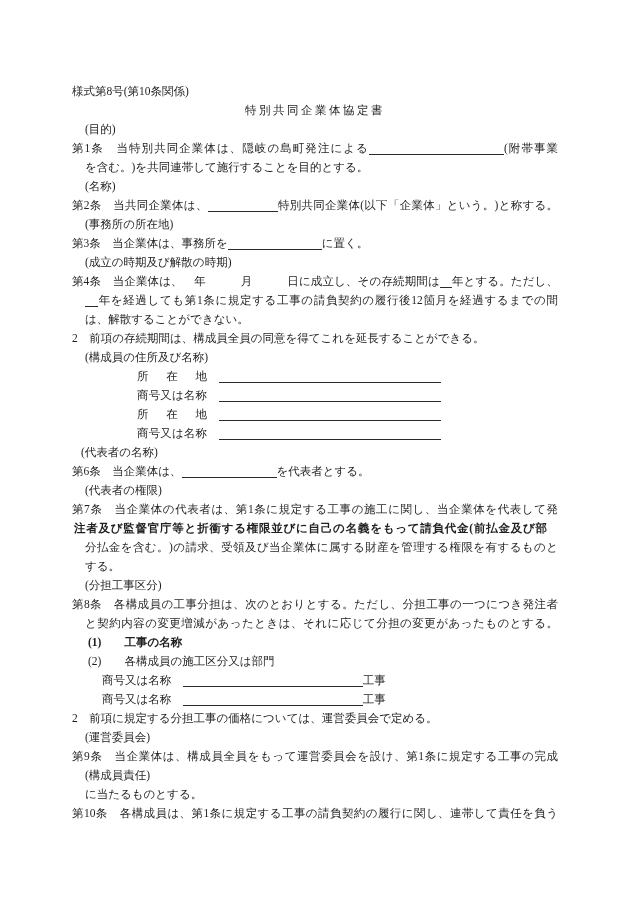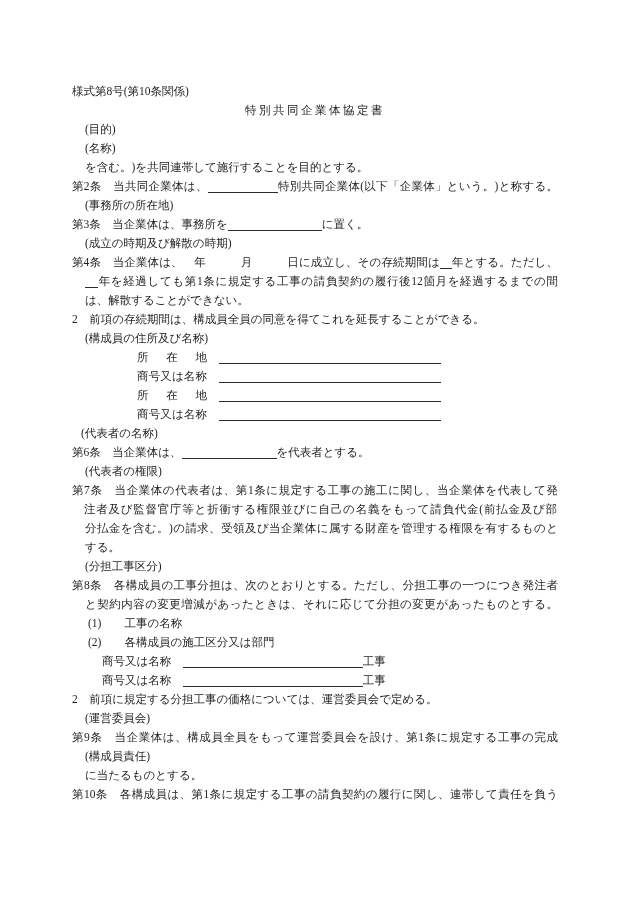--- a/index.html
+++ b/index.html
@@ -55,46 +55,47 @@
   }
 </style>
 </head>
 <body>
 
 <div class="page">
   <div class="doc-lines">
       <div class="line al-left"><span>様式第8号(第10条関係)</span></div>
       <div class="line al-center title-line"><span>特別共同企業体協定書</span></div>
       <div class="line al-left" style="margin-left: 13px; width: 473px;"><span>(目的)</span></div>
+      <div class="line al-justify"><span>第1条　当特別共同企業体は、隠岐の島町発注による</span><span class="blank" style="width: 135px;"></span><span>(附帯事業</span></div>
+      <div class="line al-left" style="margin-left: 13px; width: 473px;"><span>を含む。)を共同連帯して施行することを目的とする。</span></div>
       <div class="line al-left" style="margin-left: 13px; width: 473px;"><span>(名称)</span></div>
-      <div class="line al-left" style="margin-left: 13px; width: 473px;"><span>を含む。)を共同連帯して施行することを目的とする。</span></div>
       <div class="line al-justify"><span>第2条　当共同企業体は、</span><span class="blank" style="width: 70px;"></span><span>特別共同企業体(以下「企業体」という。)と称する。</span></div>
       <div class="line al-left" style="margin-left: 13px; width: 473px;"><span>(事務所の所在地)</span></div>
       <div class="line al-left"><span>第3条　当企業体は、事務所を</span><span class="blank" style="width: 94px;"></span><span>に置く。</span></div>
       <div class="line al-left" style="margin-left: 13px; width: 473px;"><span>(成立の時期及び解散の時期)</span></div>
       <div class="line al-justify"><span>第4条　当企業体は、　年　　　月　　　日に成立し、その存続期間は</span><span class="blank" style="width: 12px;"></span><span>年とする。ただし、</span></div>
       <div class="line al-justify" style="margin-left: 13px; width: 473px;"><span class="blank" style="width: 13px;"></span><span>年を経過しても第1条に規定する工事の請負契約の履行後12箇月を経過するまでの間</span></div>
       <div class="line al-left" style="margin-left: 13px; width: 473px;"><span>は、解散することができない。</span></div>
       <div class="line al-left"><span>2　前項の存続期間は、構成員全員の同意を得てこれを延長することができる。</span></div>
       <div class="line al-left" style="margin-left: 13px; width: 473px;"><span>(構成員の住所及び名称)</span></div>
       <div class="line al-left" style="margin-left: 65px; width: 421px;"><span class="fw" style="width: 70px;">所　在　地</span><span>　</span><span class="blank" style="width: 222px;"></span></div>
       <div class="line al-left" style="margin-left: 65px; width: 421px;"><span class="fw" style="width: 70px;">商号又は名称</span><span>　</span><span class="blank" style="width: 222px;"></span></div>
       <div class="line al-left" style="margin-left: 65px; width: 421px;"><span class="fw" style="width: 70px;">所　在　地</span><span>　</span><span class="blank" style="width: 222px;"></span></div>
       <div class="line al-left" style="margin-left: 65px; width: 421px;"><span class="fw" style="width: 70px;">商号又は名称</span><span>　</span><span class="blank" style="width: 222px;"></span></div>
       <div class="line al-left" style="margin-left: 9px; width: 473px;"><span>(代表者の名称)</span></div>
       <div class="line al-left"><span>第6条　当企業体は、</span><span class="blank" style="width: 95px;"></span><span>を代表者とする。</span></div>
       <div class="line al-left" style="margin-left: 13px; width: 473px;"><span>(代表者の権限)</span></div>
       <div class="line al-justify"><span>第7条　当企業体の代表者は、第1条に規定する工事の施工に関し、当企業体を代表して発</span></div>
-      <div class="line al-justify" style="margin-left: 12px; width: 473px;"><span>注者及び監督官庁等と折衝する権限並びに自己の名義をもって請負代金(前払金及び部</span></div>
+      <div class="line al-justify" style="margin-left: 2px; width: 473px; font-weight: bold;"><span>注者及び監督官庁等と折衝する権限並びに自己の名義をもって請負代金(前払金及び部</span></div>
       <div class="line al-justify" style="margin-left: 13px; width: 473px;"><span>分払金を含む。)の請求、受領及び当企業体に属する財産を管理する権限を有するものと</span></div>
       <div class="line al-left" style="margin-left: 13px; width: 473px;"><span>する。</span></div>
       <div class="line al-left" style="margin-left: 13px; width: 473px;"><span>(分担工事区分)</span></div>
       <div class="line al-justify"><span>第8条　各構成員の工事分担は、次のとおりとする。ただし、分担工事の一つにつき発注者</span></div>
       <div class="line al-justify" style="margin-left: 13px; width: 473px;"><span>と契約内容の変更増減があったときは、それに応じて分担の変更があったものとする。</span></div>
-      <div class="line al-left" style="margin-left: 16px; width: 470px;"><span>(1)　　工事の名称</span></div>
+      <div class="line al-left" style="margin-left: 16px; width: 470px; font-weight: bold;"><span>(1)　　工事の名称</span></div>
       <div class="line al-left" style="margin-left: 16px; width: 470px;"><span>(2)　　各構成員の施工区分又は部門</span></div>
       <div class="line al-left" style="margin-left: 30px; width: 456px;"><span>商号又は名称　</span><span class="blank" style="width: 180px;"></span><span>工事</span></div>
       <div class="line al-left" style="margin-left: 30px; width: 456px;"><span>商号又は名称　</span><span class="blank" style="width: 180px;"></span><span>工事</span></div>
       <div class="line al-left"><span>2　前項に規定する分担工事の価格については、運営委員会で定める。</span></div>
       <div class="line al-left" style="margin-left: 13px; width: 473px;"><span>(運営委員会)</span></div>
       <div class="line al-justify"><span>第9条　当企業体は、構成員全員をもって運営委員会を設け、第1条に規定する工事の完成</span></div>
       <div class="line al-left" style="margin-left: 13px; width: 473px;"><span>(構成員責任)</span></div>
       <div class="line al-left" style="margin-left: 13px; width: 473px;"><span>に当たるものとする。</span></div>
       <div class="line al-justify"><span>第10条　各構成員は、第1条に規定する工事の請負契約の履行に関し、連帯して責任を負う</span></div>
     </div>

